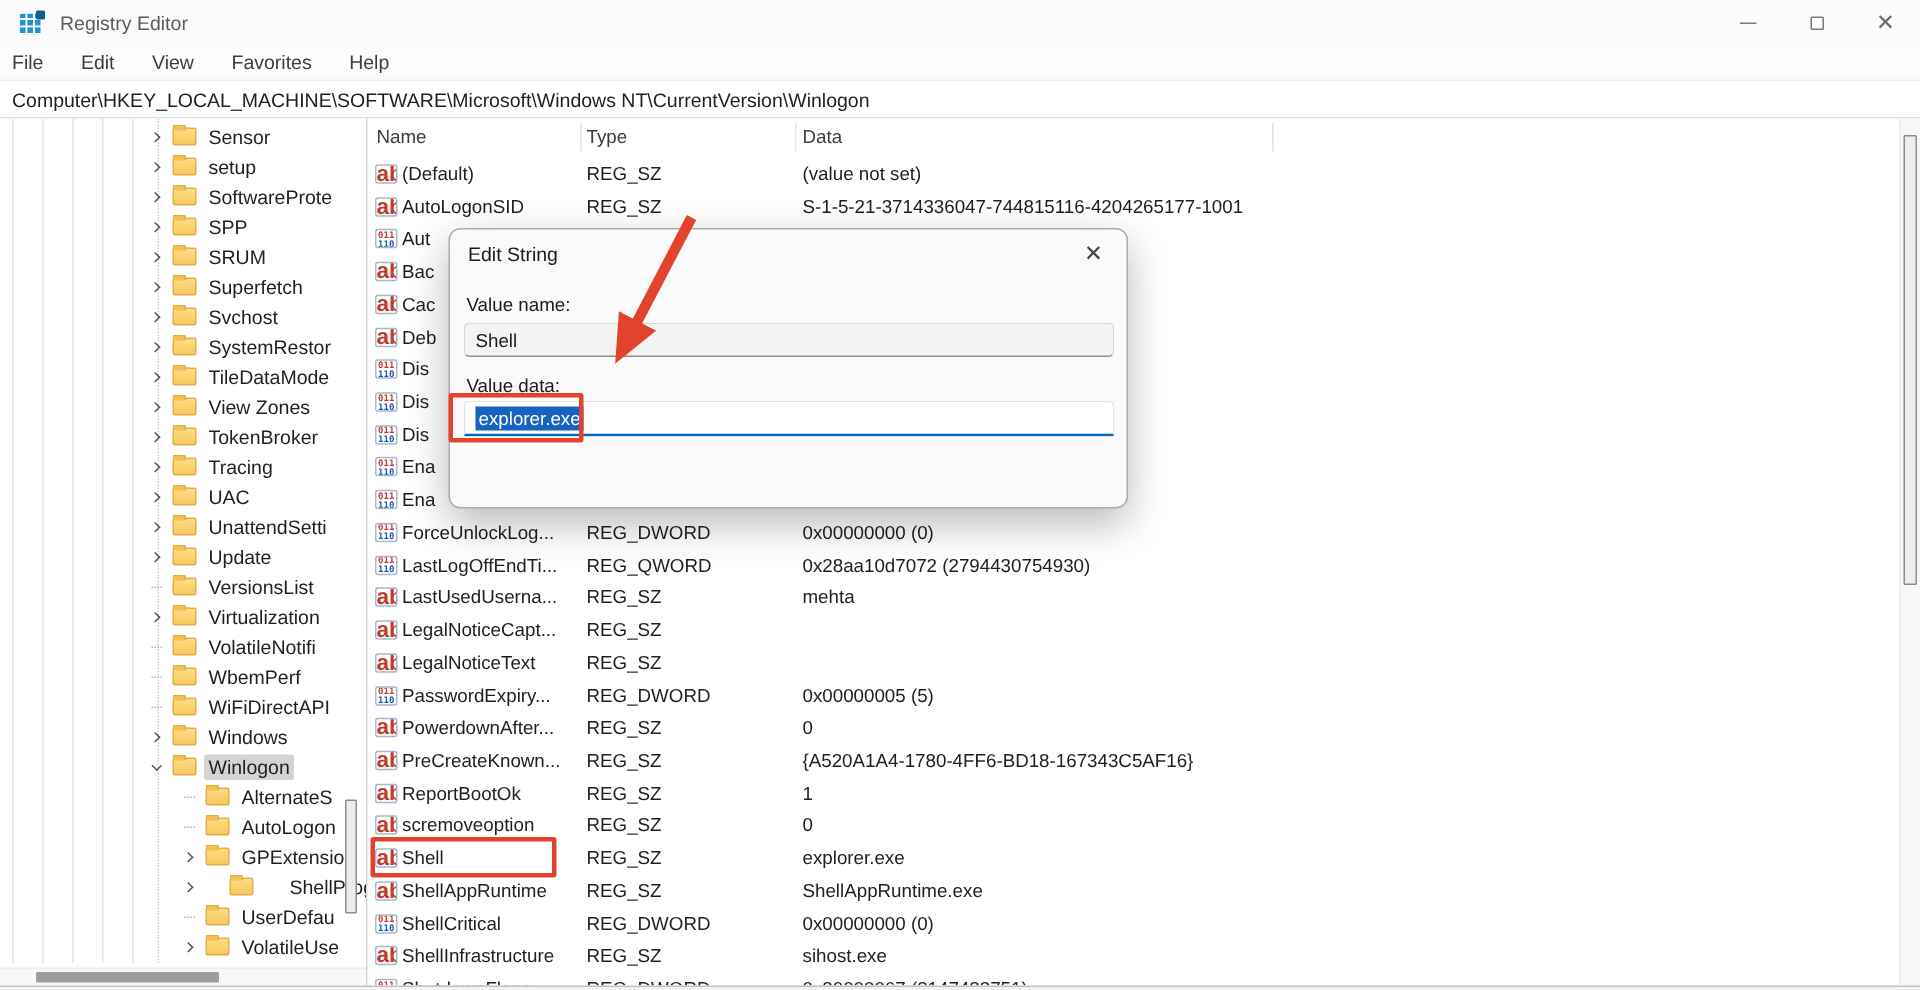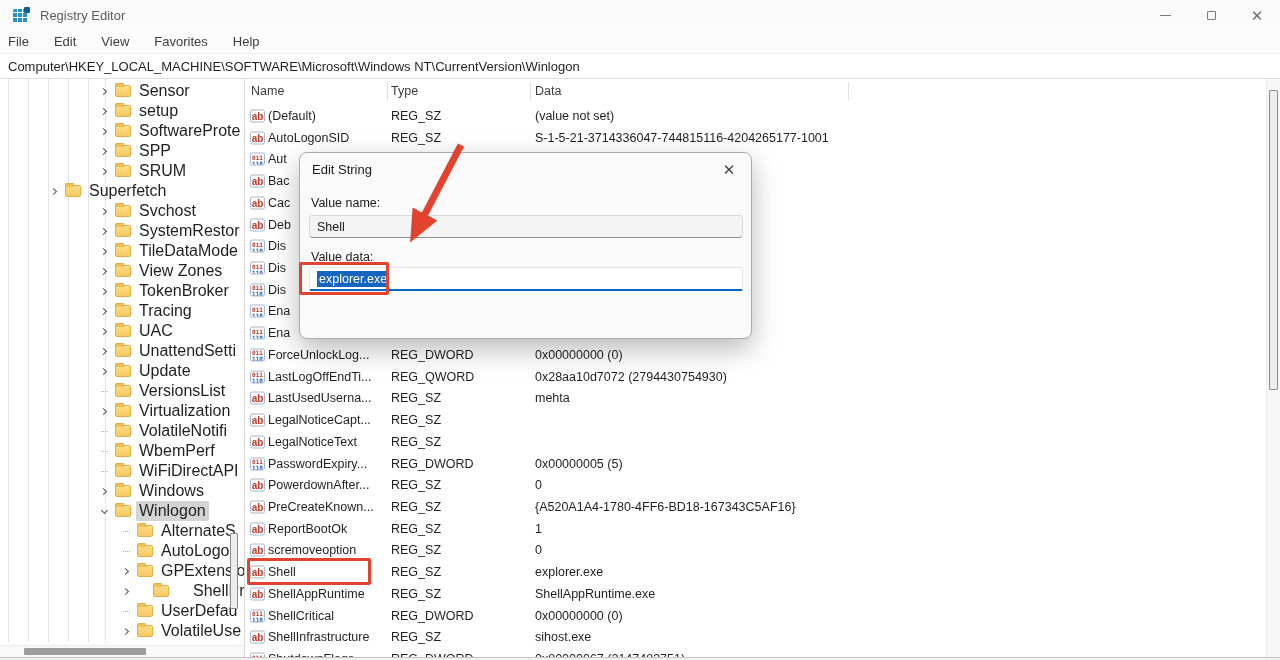--- a/index.html
+++ b/index.html
@@ -25,21 +25,21 @@
   .menu-item { font-size:13px; color:#3d3d3d; margin-right:25px; }
 
   
   .addressbar { position:absolute; left:0; top:53px; width:1280px; height:26px; background:#fff; border-top:1px solid #ededed; border-bottom:1px solid #dedede; display:flex; align-items:center; }
   .address-text { font-size:13px; color:#1f1f1f; margin-left:8px; white-space:nowrap; }
 
   
   .tree-pane { position:absolute; left:0; top:79px; width:245px; height:581px; background:#fff; border-right:1px solid #d8d8d8; overflow:hidden; }
   .guide { position:absolute; top:0; width:1px; height:563px; background:#e4e4e4; }
   .guide.dotted { background:none; border-left:1px dotted #cccccc; }
-  .trow { position:absolute; left:0; width:260px; height:20px; display:flex; align-items:center; font-size:16px; color:#1f1f1f; white-space:nowrap; }
+  .trow { position:absolute; left:0; width:260px; height:20px; display:flex; align-items:center; font-size:13px; color:#1f1f1f; white-space:nowrap; }
   .cbox { width:13px; height:13px; display:flex; align-items:center; justify-content:center; flex:none; }
   .chev { width:5px; height:5px; border-right:1.4px solid #565656; border-bottom:1.4px solid #565656; }
   .chev.collapsed { transform:rotate(-45deg); margin-left:-2px; }
   .chev.expanded { transform:rotate(45deg); margin-top:-2px; }
   .dash { width:7px; border-top:1px dotted #b0b0b0; }
   .folder { width:16px; height:12px; margin-left:4px; position:relative; flex:none; background:linear-gradient(#fddc85,#f6c95e); border:1px solid #e0ae4a; border-radius:1.5px; }
   .folder::before { content:""; position:absolute; left:-1px; top:-3px; width:7px; height:3px; background:#f2c050; border:1px solid #e0ae4a; border-bottom:none; border-radius:1.5px 1.5px 0 0; }
   .tlabel { margin-left:5px; padding:1px 3px; }
   .tlabel.selected { background:#d4d4d4; border-radius:2px; }
   .tree-vthumb { position:absolute; right:6px; top:454px; width:8px; height:76px; background:#ededed; border:1px solid #8d8d8d; border-radius:1px; }
@@ -49,21 +49,21 @@
   .list-pane { position:absolute; left:246px; top:79px; width:1020px; height:578px; background:#fff; overflow:hidden; }
   .list-header { position:absolute; left:0; top:0; width:100%; height:25px; background:#fff; font-size:12.5px; color:#3c3c3c; }
   .hcell { position:absolute; top:5px; }
   .hsep { position:absolute; top:3px; width:1px; height:19px; background:#e2e2e2; }
   .lrow { position:absolute; left:0; width:100%; height:22px; font-size:12.5px; color:#1f1f1f; }
   .lrow span { position:absolute; top:50%; transform:translateY(-50%); white-space:nowrap; }
   .cell-name { left:22px; width:118px; overflow:hidden; }
   .cell-type { left:145px; }
   .cell-data { left:289px; }
   .ric { position:absolute; left:4px; top:50%; transform:translateY(-50%); width:15px; height:13px; border:1px solid #a6b8cc; border-radius:2px; background:#fff; text-align:center; overflow:hidden; }
-  .ric.ab { color:#c23a2b; font-size:10px; font-weight:bold; line-height:11px; letter-spacing:0; }
+  .ric.ab { color:#c23a2b; font-size:15px; font-weight:bold; line-height:11px; letter-spacing:0; }
   .ric.dw { font-family:"DejaVu Sans Mono", monospace; font-size:6px; line-height:6px; font-weight:bold; padding-top:0.5px; }
   .ric.dw i { display:block; font-style:normal; color:#1a56b0; }
   .ric.dw i:first-child { color:#c23a2b; }
 
   .list-vscroll { position:absolute; right:0; top:79px; width:14px; height:578px; background:#f7f7f7; border-left:1px solid #ececec; }
   .list-vthumb { position:absolute; left:2px; top:11px; width:9px; height:300px; background:#ededed; border:1px solid #8d8d8d; border-radius:1px; }
 
   .bottom-edge { position:absolute; left:0; bottom:0; width:1280px; height:3px; background:#f2f2f2; border-top:1px solid #c3c3c3; }
 
   
@@ -154,21 +154,21 @@
         <span class="folder"></span>
         <span class="tlabel">SPP</span>
       </div>
       <div class="trow" style="top: 82px; padding-left: 98px;">
         <span class="cbox">
           <span class="chev collapsed"></span>
         </span>
         <span class="folder"></span>
         <span class="tlabel">SRUM</span>
       </div>
-      <div class="trow" style="top: 102px; padding-left: 48px;">
+      <div class="trow" style="top: 102px; padding-left: 98px;">
         <span class="cbox">
           <span class="chev collapsed"></span>
         </span>
         <span class="folder"></span>
         <span class="tlabel">Superfetch</span>
       </div>
       <div class="trow" style="top: 122px; padding-left: 98px;">
         <span class="cbox">
           <span class="chev collapsed"></span>
         </span>

